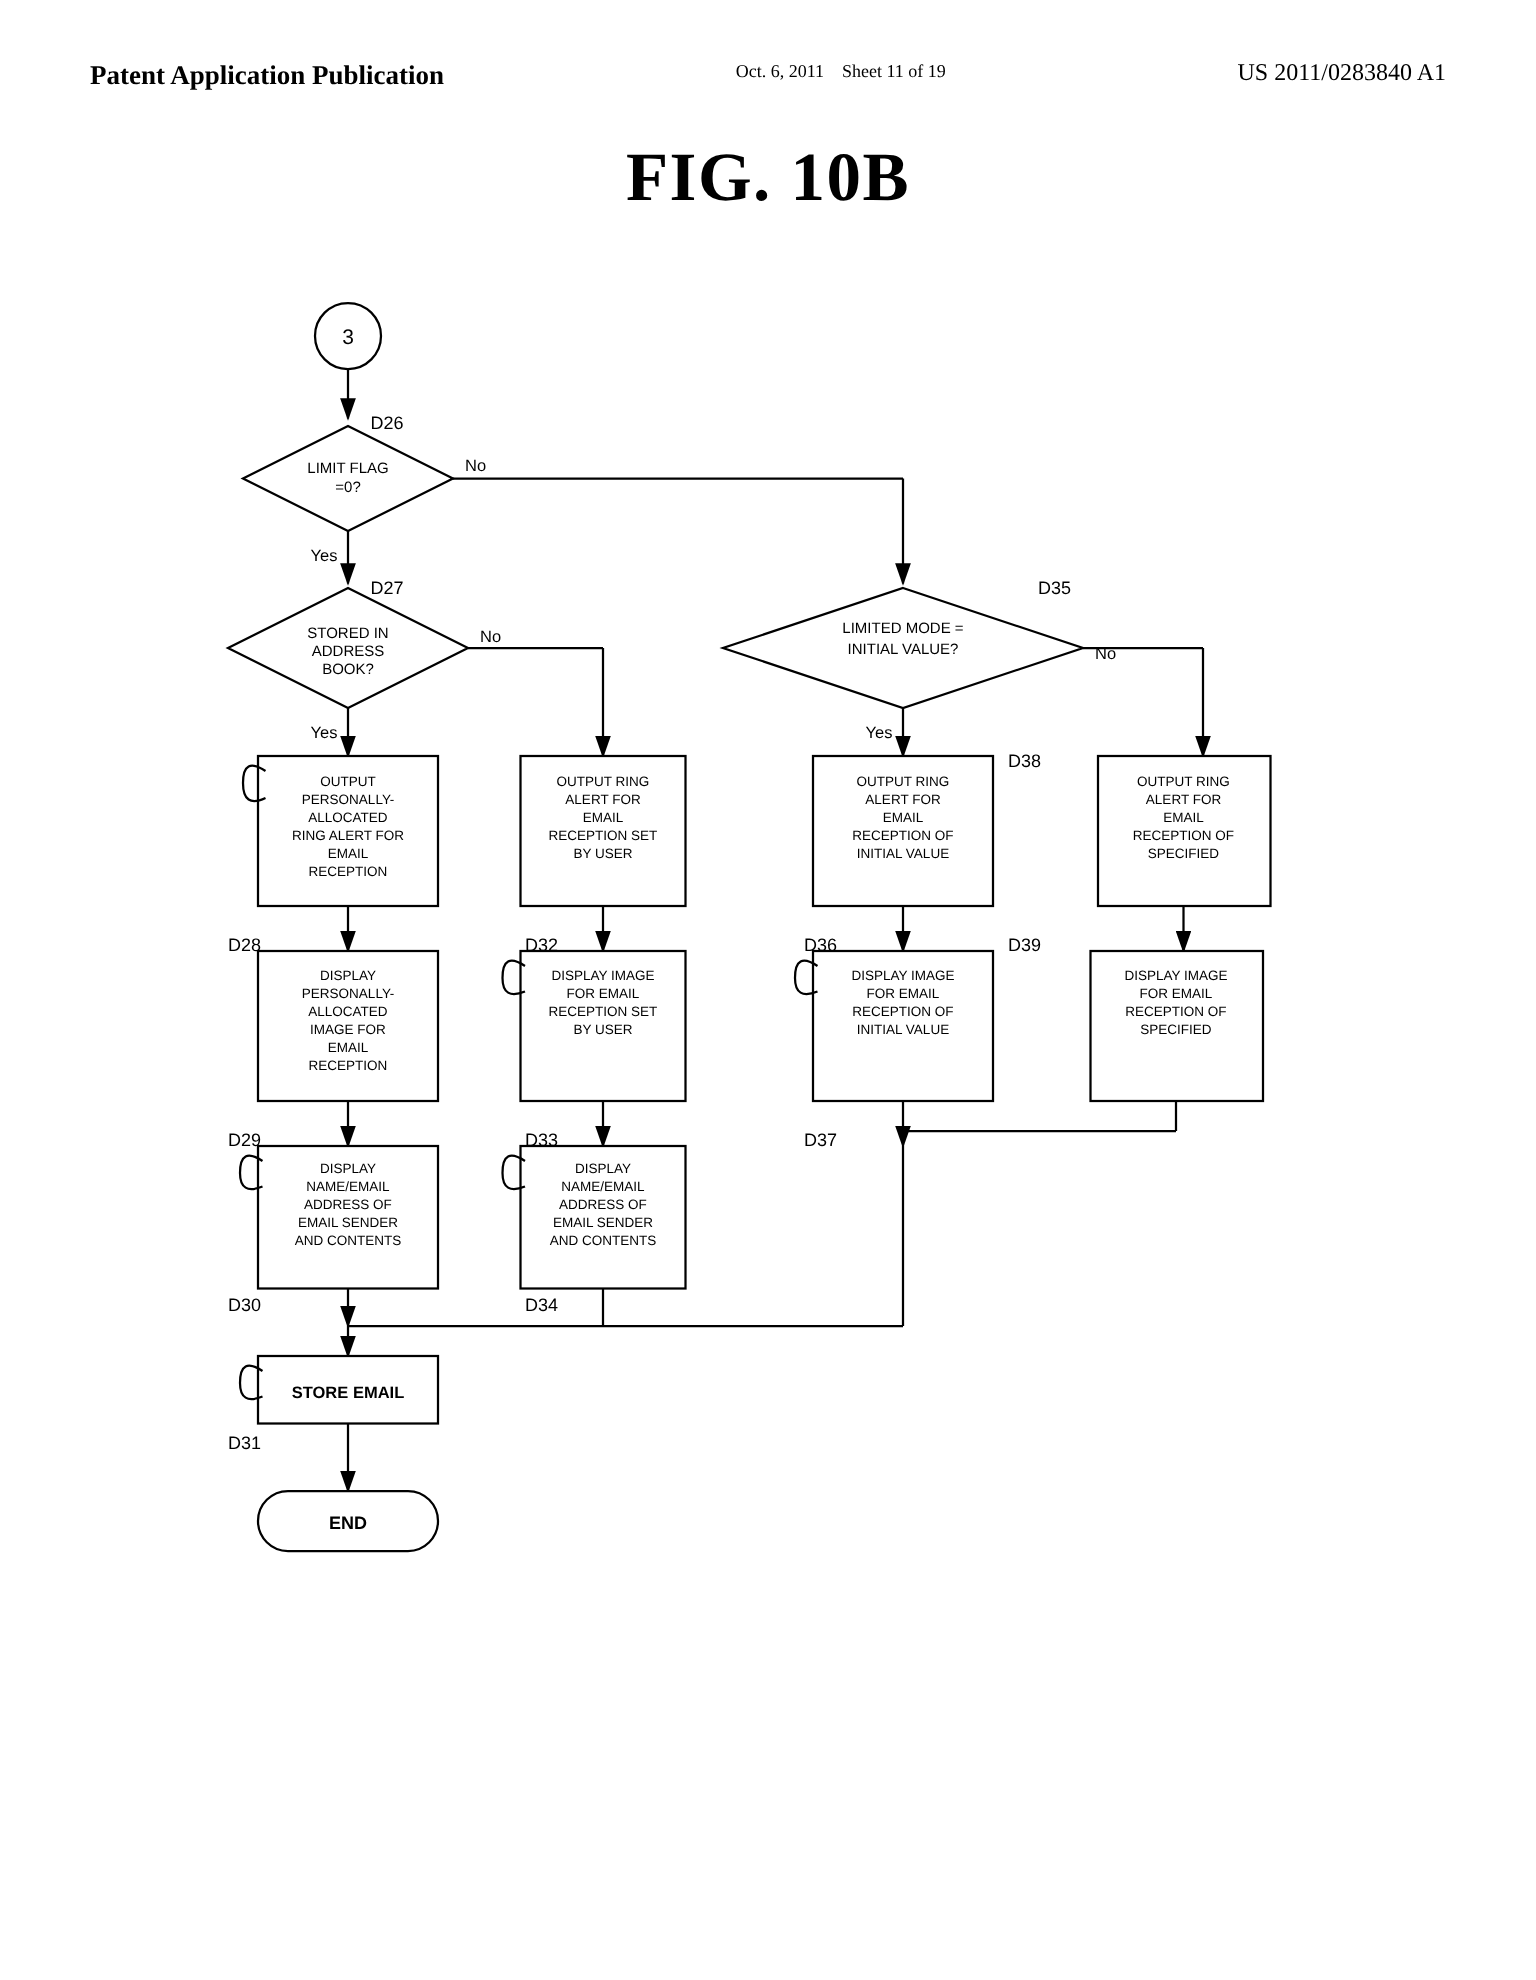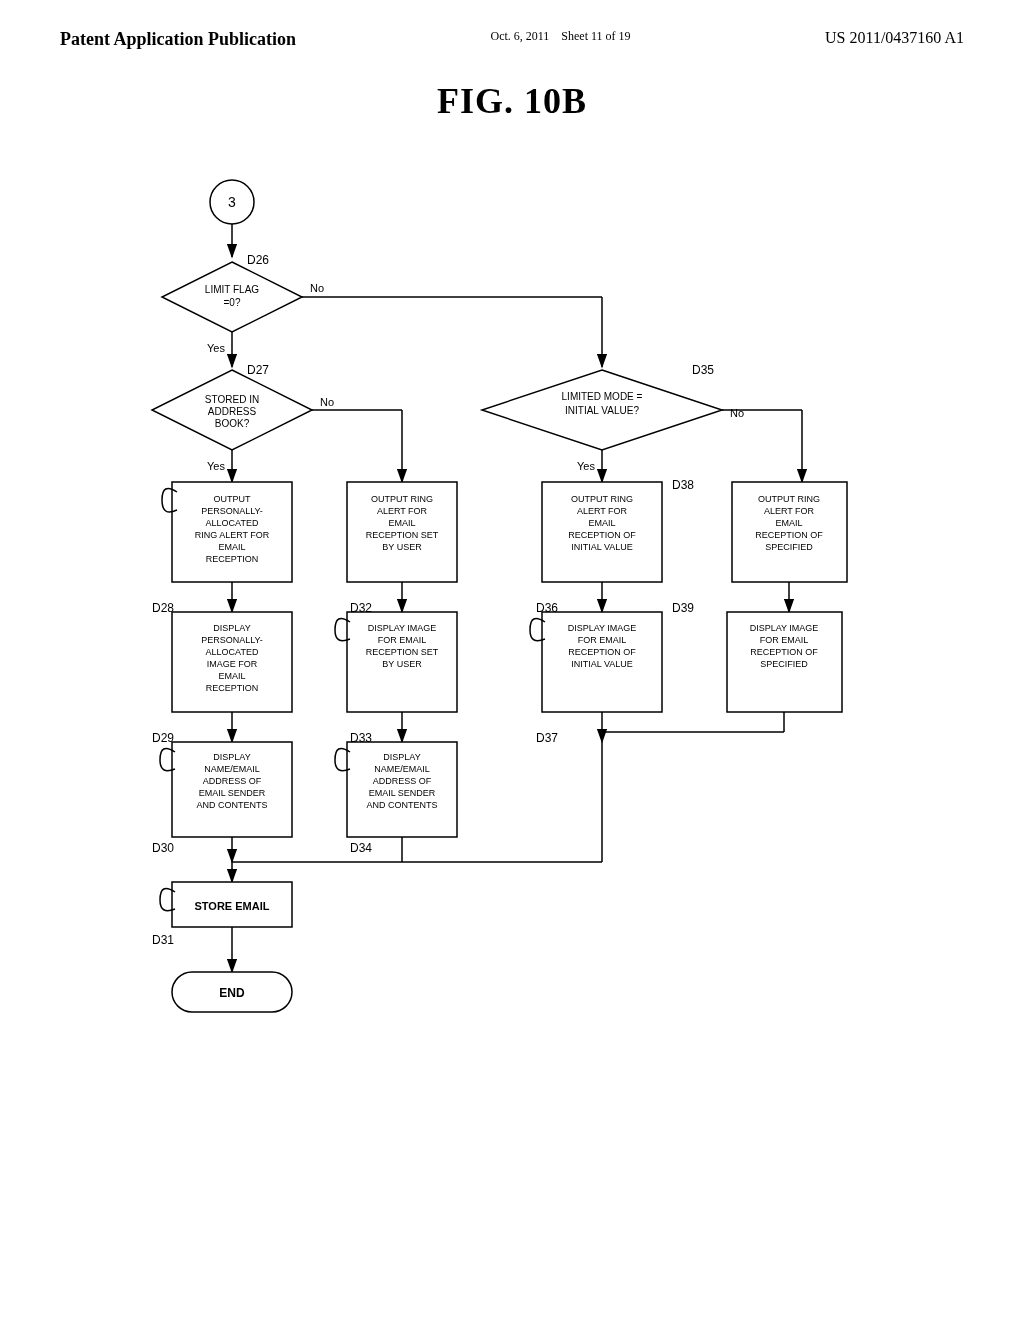--- a/index.html
+++ b/index.html
@@ -8,21 +8,21 @@
       font-family: 'Times New Roman', Times, serif;
       width: 1024px;
       min-height: 1320px;
       position: relative;
       overflow-x: hidden;
     }
     .page {
       width: 1024px;
       min-height: 1320px;
       background: #fff;
-      padding: 29px 60px;
+      padding: 40px 60px;
       position: relative;
     }
     .header {
       display: flex;
       justify-content: space-between;
       align-items: flex-start;
       margin-bottom: 30px;
       border-bottom: none;
     }
     .header-left {
@@ -32,21 +32,21 @@
     .header-center {
       font-size: 12px;
       text-align: center;
     }
     .header-right {
       font-size: 16px;
       text-align: right;
     }
     .fig-title {
       text-align: center;
-      font-size: 36px;
+      font-size: 46px;
       font-weight: bold;
       margin-bottom: 30px;
       margin-top: 22px;
       letter-spacing: 1px;
     }
     .diagram-container {
       position: relative;
       width: 880px;
       margin: 0 auto;
     }
@@ -58,21 +58,21 @@
 </head>
 <body>
 
 <div class="page">
   <div class="header">
     <div class="header-left">Patent Application Publication</div>
     <div class="header-center">
       <span>Oct. 6, 2011</span>&nbsp;&nbsp;&nbsp;
       <span>Sheet 11 of 19</span>
     </div>
-    <div class="header-right">US 2011/0437160 A1</div>
+    <div class="header-right">US 2011/0283840 A1</div>
   </div>
 
   <div class="fig-title">FIG. 10B</div>
 
   <div class="diagram-container">
     <svg viewBox="0 0 880 1100" xmlns="http://www.w3.org/2000/svg" font-family="Arial, sans-serif" font-size="11">
 
       <circle cx="160" cy="50" r="22" fill="white" stroke="black" stroke-width="1.5"></circle>
       <text x="160" y="55" text-anchor="middle" font-size="14">3</text>
 

